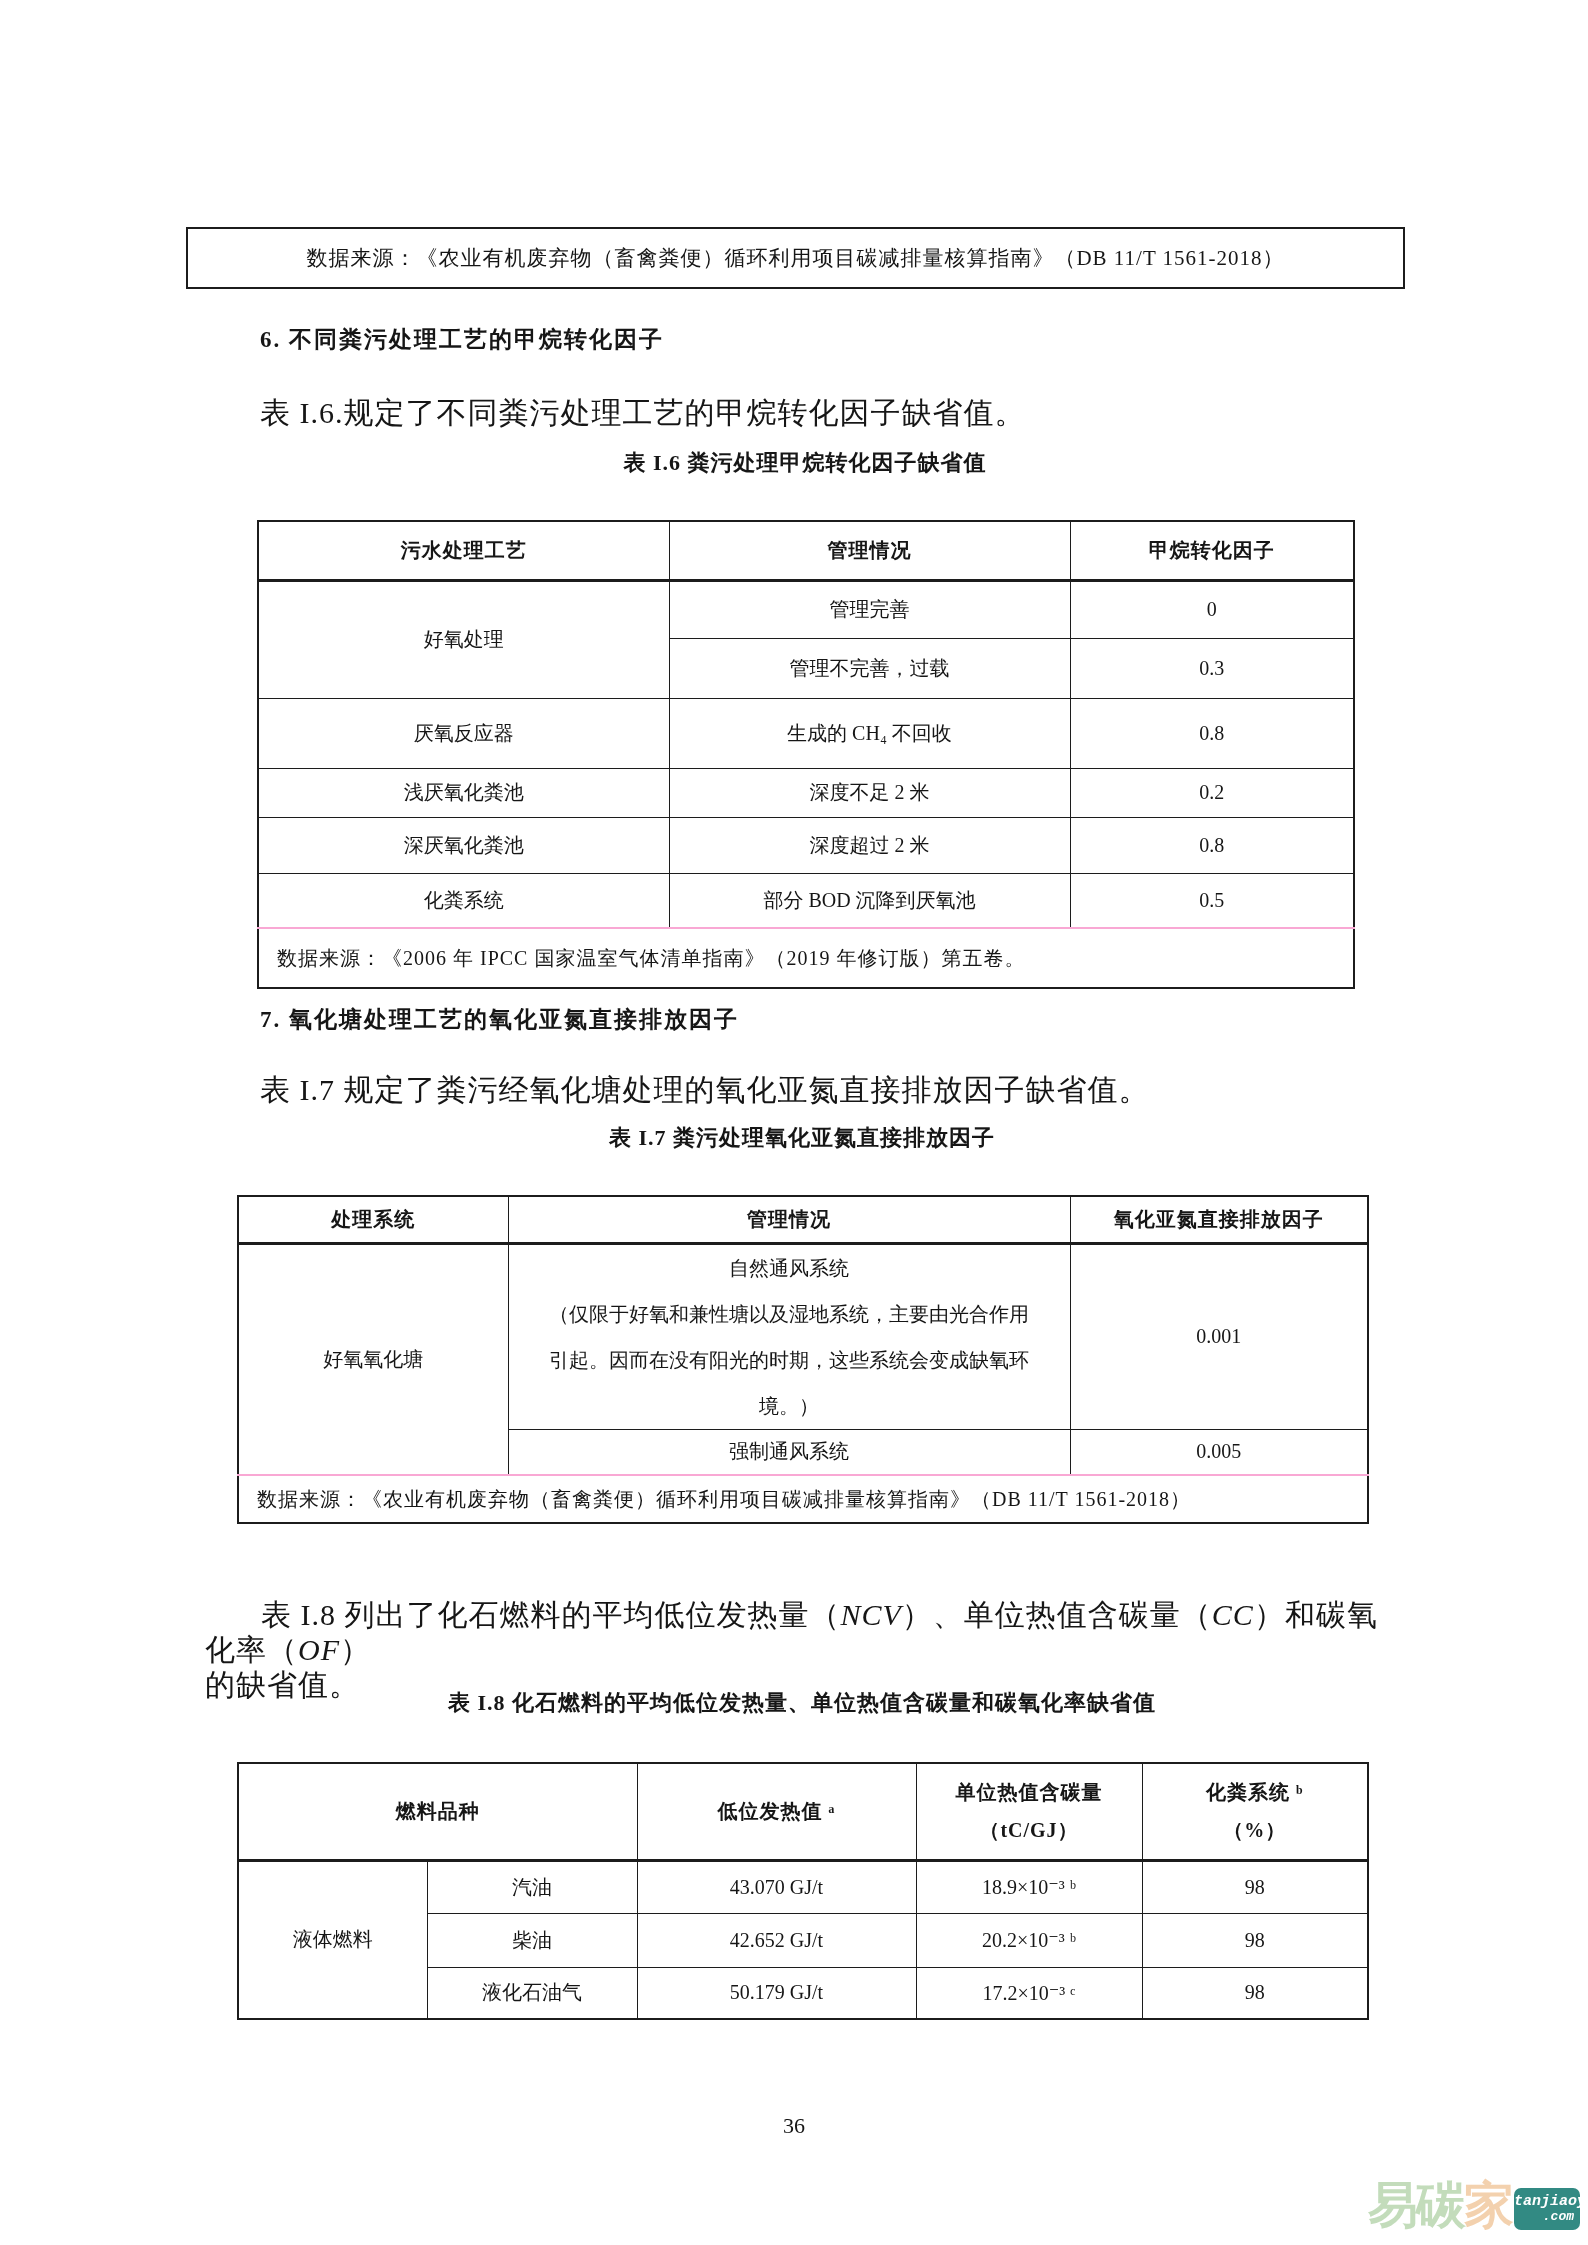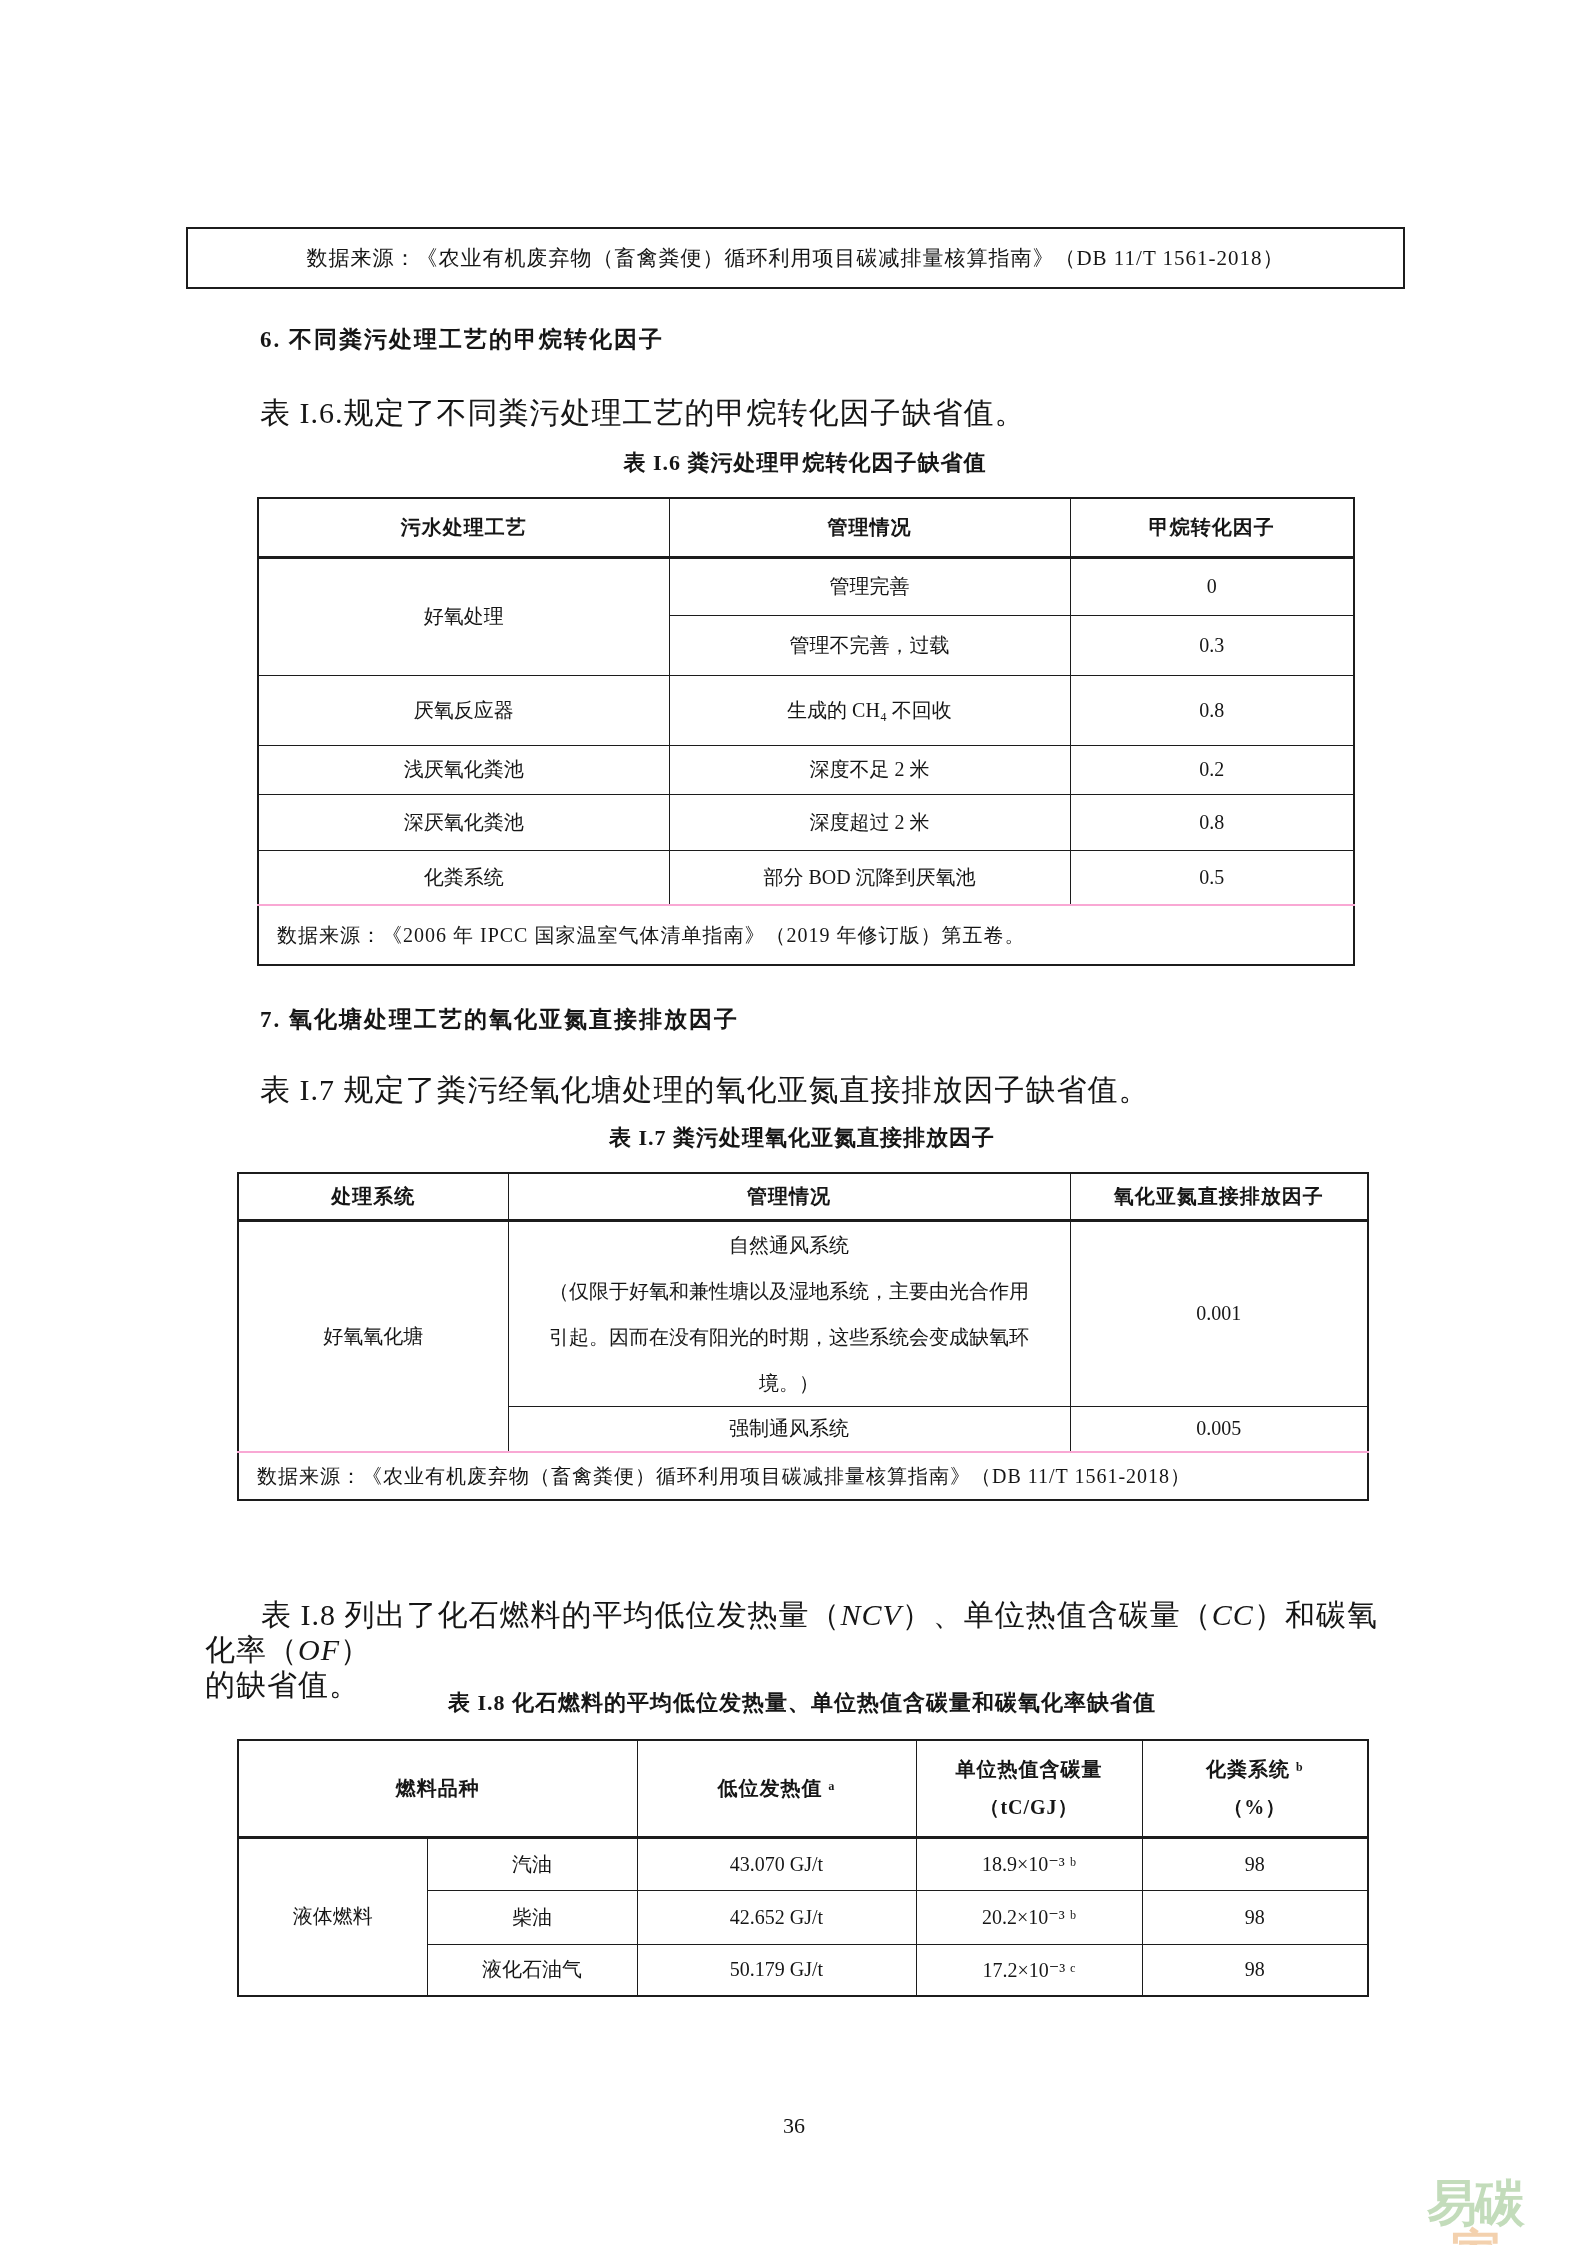--- a/index.html
+++ b/index.html
@@ -34,20 +34,21 @@
   }
   .tbl-title{
     font-size:22px;font-weight:bold;letter-spacing:1px;
     text-align:center;
   }
 
   table.tbl{
     border-collapse:collapse;table-layout:fixed;
     border:2px solid #1c1c1c;
     font-size:20px;
+    margin-top:23px;
   }
   table.tbl th,table.tbl td{
     border:1px solid #1c1c1c;
     text-align:center;vertical-align:middle;
     padding:0;overflow:hidden;
   }
   table.tbl tr.hdr th{
     font-weight:bold;
     border-bottom:3px solid #1c1c1c;
     letter-spacing:1px;
@@ -63,23 +64,22 @@
 
   .pgnum{
     left:0;top:2113px;width:1588px;
     text-align:center;font-size:22px;
   }
 
   
   .wm{
     left:1368px;top:2178px;width:214px;height:62px;
     display:flex;align-items:center;
-    font-family:Liberation Sans, sans-serif;
+    font-family:Liberation Mono, monospace;
     opacity:0.85;
-    flex-direction:column;
   }
   .wm-zi{
     font-size:50px;font-weight:bold;line-height:1;
     letter-spacing:-2px;
   }
   .wm-green{color:#b9d7b0;}
   .wm-orange{color:#f2c9a0;}
   .wm-badge{
     margin-left:2px;
     background:#0f766e;color:#ffffff;

